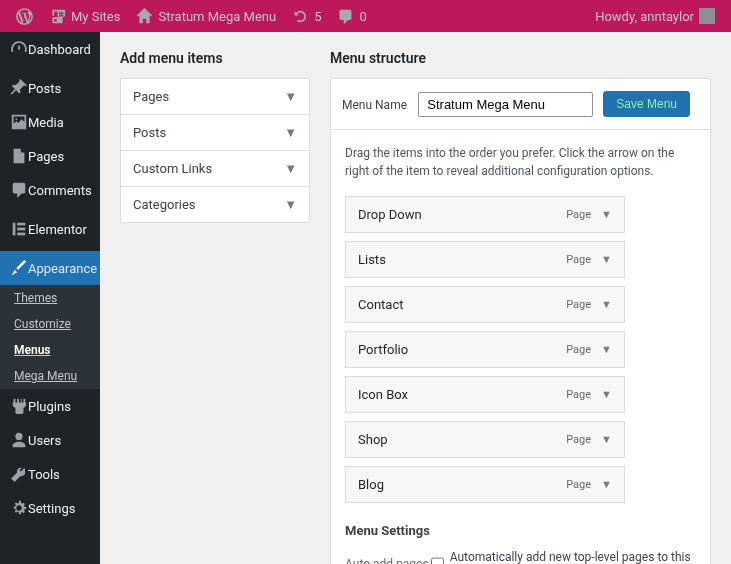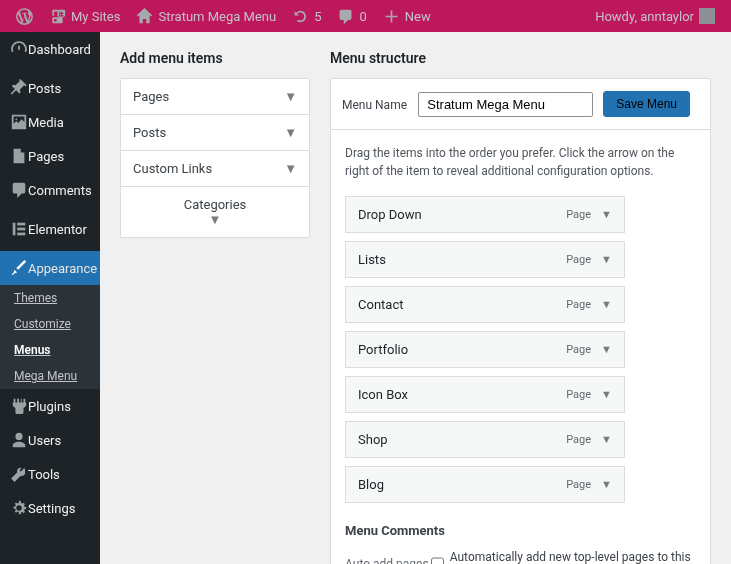--- a/index.html
+++ b/index.html
@@ -29,29 +29,29 @@
 
 .main { flex: 1; padding: 18px 20px 20px; }
 .cols { display: flex; gap: 20px; }
 .col-left { width: 190px; flex-shrink: 0; }
 .col-right { flex: 1; }
 h3.section { font-size: 14px; font-weight: 600; margin-bottom: 12px; color: #1d2327; }
 
 
 .acc { border: 1px solid #dcdcde; border-radius: 2px; }
 .acc-item { display: flex; justify-content: space-between; align-items: center; padding: 10px 12px; background: #fff; border-bottom: 1px solid #dcdcde; cursor: pointer; font-size: 13px; }
-.acc-item:last-child { border-bottom: none; flex-direction: column; }
+.acc-item:last-child { border-bottom: none; }
 .caret { color: #787c82; }
 
 
 .panel { border: 1px solid #dcdcde; background: #fff; border-radius: 2px; }
 .panel-head { padding: 12px 11px; border-bottom: 1px solid #dcdcde; display: flex; align-items: center; justify-content: flex-start; gap: 10px; }
 .mn-label { font-size: 12px; color: #3c434a; margin-right: 8px; }
 .mn-input { border: 1px solid #8c8f94; padding: 4px 8px; font-size: 13px; width: 175px; border-radius: 2px; }
-.btn { background: #2271b1; color: #000000; border: 1px solid #2271b1; padding: 5px 12px; font-size: 12px; border-radius: 3px; cursor: pointer; }
+.btn { background: #2271b1; color: #86efac; border: 1px solid #2271b1; padding: 5px 12px; font-size: 12px; border-radius: 3px; cursor: pointer; }
 .panel-body { padding: 14px; }
 .hint { font-size: 12px; color: #50575e; margin-bottom: 16px; line-height: 1.5; }
 .mi { border: 1px solid #dcdcde; display: flex; align-items: center; justify-content: space-between; padding: 10px 12px; margin-bottom: 8px; width: 280px; background:#f6f7f7; cursor: move; }
 .mi-label { font-size: 13px; color: #1d2327; }
 .mi-right { display: flex; align-items: center; gap: 10px; font-size: 11px; color: #787c82; }
 .mi-type { font-size: 11px; color: #646970; }
 
 
 .ms-title { font-size: 13px; font-weight: 700; margin-top: 20px; margin-bottom: 8px; }
 .ms-row { display: flex; align-items: center; padding: 4px 0; font-size: 12px; }
@@ -96,28 +96,20 @@
       <span>5</span>
     </div>
     <div class="ab-item">
       <span class="ab-icon">
           <svg viewBox="0 0 20 20">
             <path d="M5 2h10c1.1 0 2 .9 2 2v8c0 1.1-.9 2-2 2h-2l-5 5v-5H5c-1.1 0-2-.9-2-2V4c0-1.1.9-2 2-2z"></path>
           </svg>
         </span>
       <span>0</span>
     </div>
-    <div class="ab-item">
-      <span class="ab-icon">
-          <svg viewBox="0 0 20 20">
-            <path d="M17 9v2h-6v6H9v-6H3V9h6V3h2v6h6z"></path>
-          </svg>
-        </span>
-      <span>New</span>
-    </div>
   </div>
   <div class="adminbar-right">
     <div class="ab-item">
       <span>Howdy, anntaylor</span>
       <span class="avatar"></span>
     </div>
   </div>
 </div>
 
 <div class="wrap">
@@ -309,21 +301,21 @@
                 </div>
                 <div class="mi">
                   <span class="mi-label">Blog</span>
                   <span class="mi-right">
                     <span class="mi-type">Page</span>
                     <span class="caret">▼</span>
                   </span>
                 </div>
               </div>
 
-            <div class="ms-title">Menu Comments</div>
+            <div class="ms-title">Menu Settings</div>
             <div class="ms-row">
               <span class="ms-k">Auto add pages</span>
               <label>
                   <input type="checkbox" style="">
                   <span>Automatically add new top-level pages to this menu</span>
                 </label>
             </div>
 
           </div>
 

